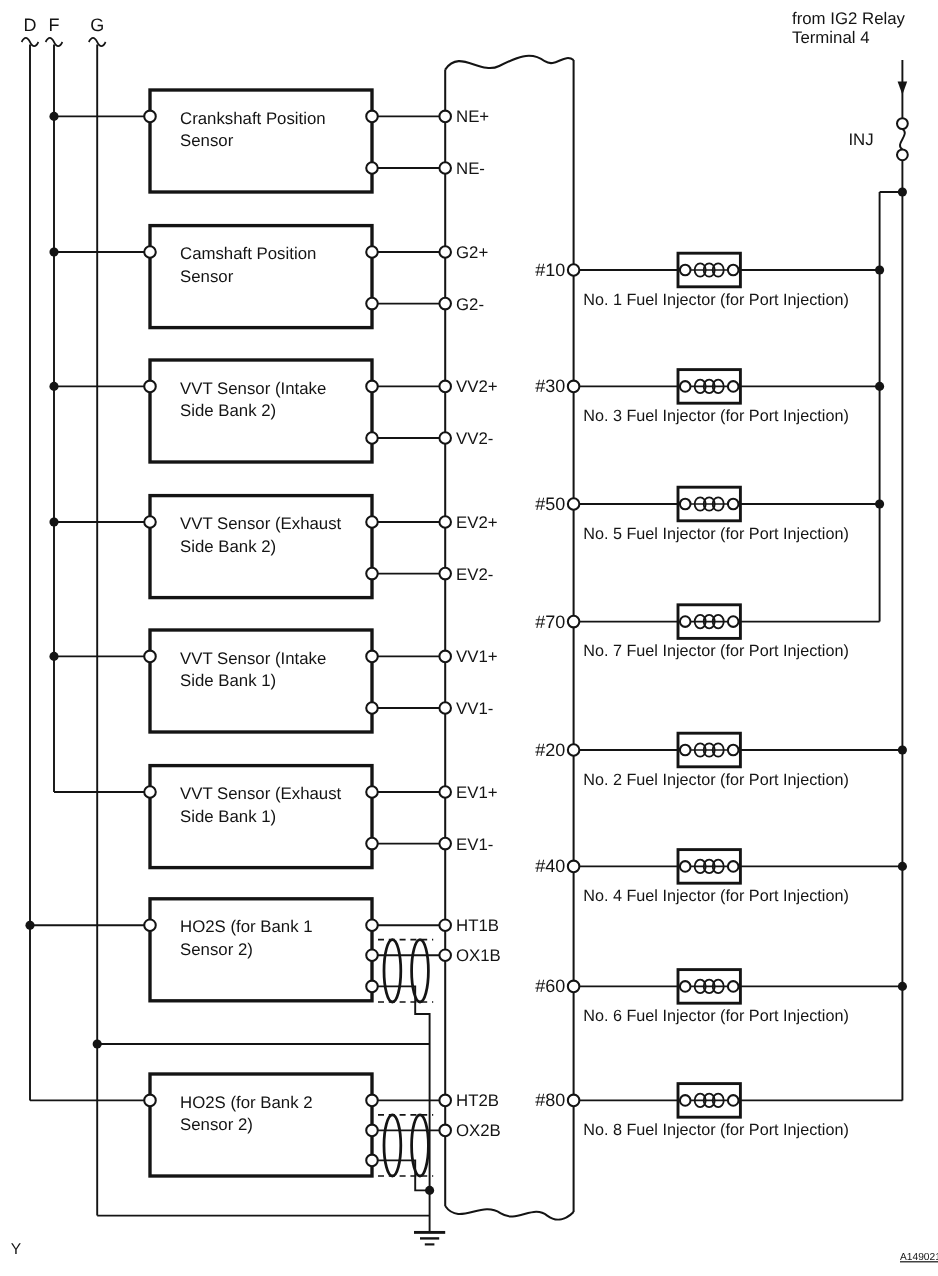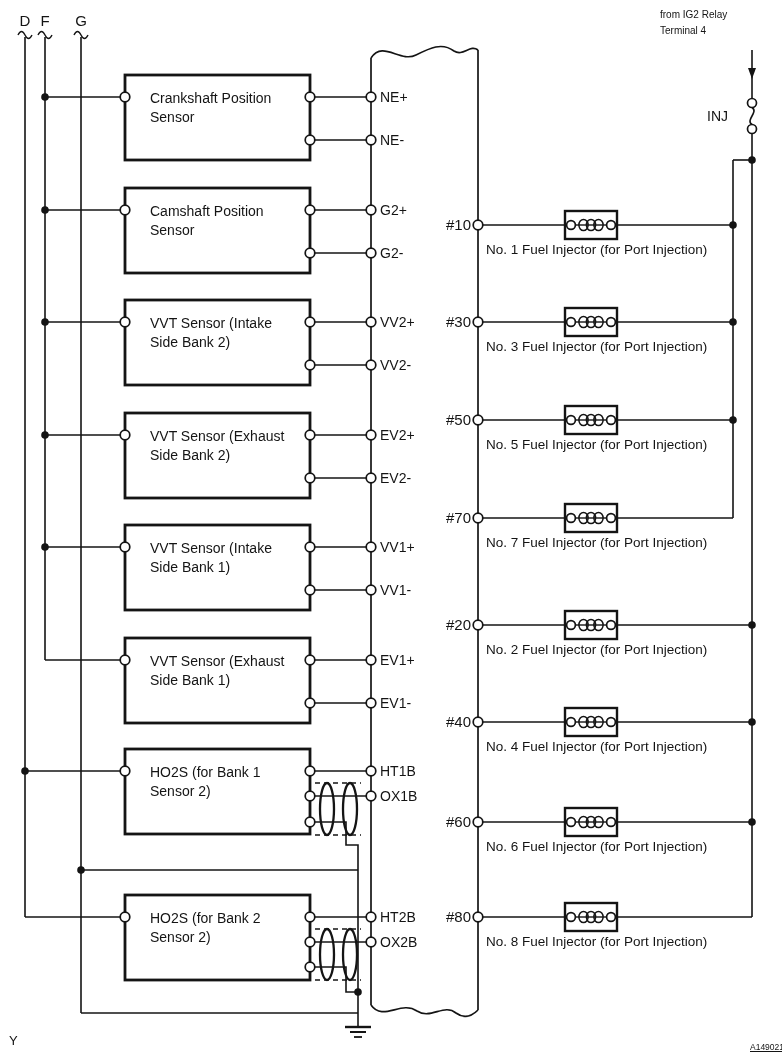--- a/index.html
+++ b/index.html
@@ -1,20 +1,20 @@
 <!DOCTYPE html>
 <html><head>
 <meta charset="utf-8">
 <style>
   html,body{margin:0;padding:0;background:#ffffff;}
   .canvas{position:relative;width:782px;height:1063px;background:#ffffff;
           font-family:"Liberation Sans",sans-serif;color:#141414;overflow:hidden;}
   .canvas svg{position:absolute;left:0;top:0;}
   svg text{font-family:"Liberation Sans",sans-serif;}
-  .toptext{position:absolute;left:660px;top:7px;font-size:10px;line-height:16px;white-space:nowrap;}
+  .toptext{position:absolute;left:660px;top:7px;font-size:14px;line-height:16px;white-space:nowrap;}
   .footer-left{position:absolute;left:9px;top:1033px;font-size:13px;}
   .footer-right{position:absolute;left:750px;top:1042px;font-size:8.5px;text-decoration:underline;}
 </style>
 </head>
 <body>
 
 <div class="canvas">
   <svg id="wires" width="782" height="1063" viewBox="0 0 782 1063">
       <line x1="371" y1="58" x2="371" y2="1005" stroke="#141414" stroke-width="1.7"></line>
       <line x1="478" y1="50" x2="478" y2="1010" stroke="#141414" stroke-width="1.7"></line>

